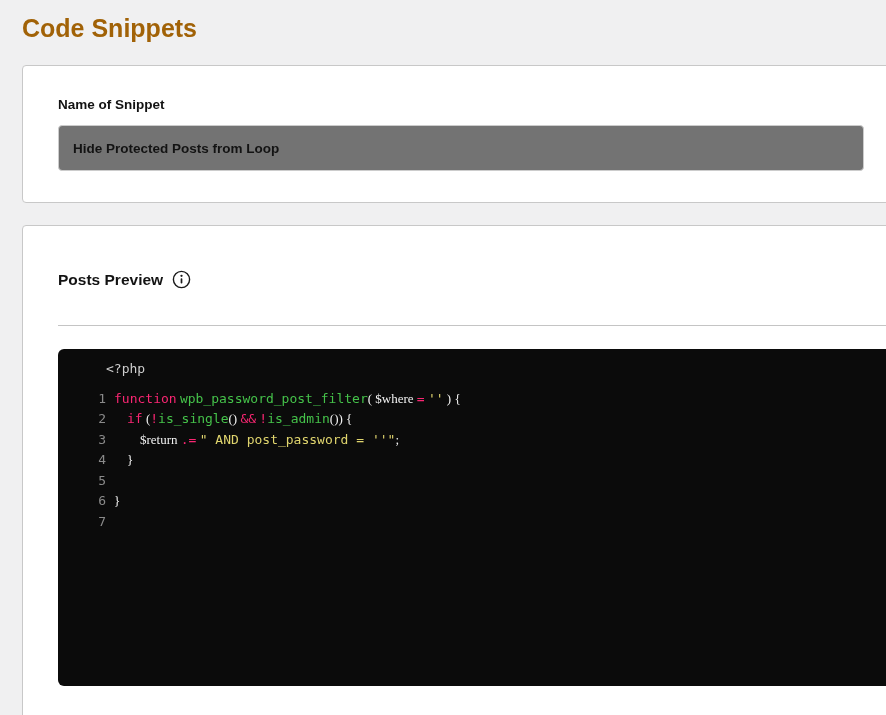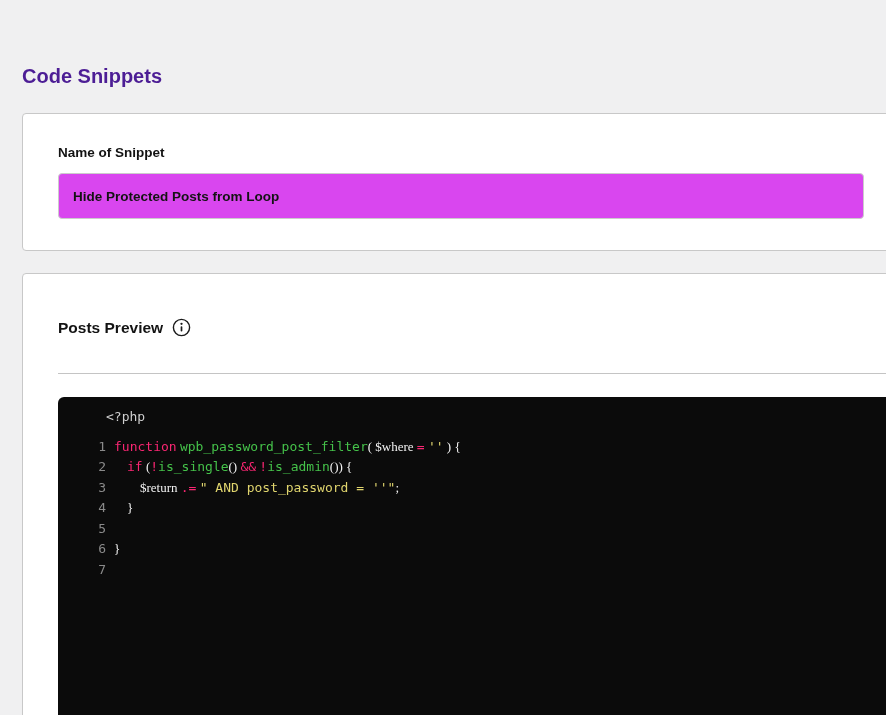--- a/index.html
+++ b/index.html
@@ -4,25 +4,24 @@
 <style>
   * { margin: 0; padding: 0; box-sizing: border-box; }
   html, body {
     width: 886px; height: 715px;
     overflow: hidden;
     background: var(--page-bg, #f0f0f1);
     font-family: "Liberation Sans", sans-serif;
   }
   .page-title {
     padding: 15px 0 0 22px;
-    font-size: 20px;
+    font-size: 25px;
     font-weight: 700;
     line-height: 26px;
-    color: #4c1d95;
-    margin-top: 48px;
+    color: #a16207;
   }
   .card {
     background: #ffffff;
     border: 1px solid var(--card-border, #c8c8c8);
     border-radius: 4px;
     margin-left: 22px;
     margin-right: -14px; 
   }
   .card-name {
     margin-top: 24px;
@@ -40,21 +39,21 @@
     width: calc(100% - 35px);
     height: 46px;
     border: 1px solid #cccccc;
     border-radius: 4px;
     padding: 0 0 0 14px;
     font-family: "Liberation Sans", sans-serif;
     font-size: 13.5px;
     font-weight: 600;
     color: #131313;
     outline: none;
-    background: #d946ef;
+    background: #737373;
   }
   .card-preview {
     margin-top: 22px;
     height: 545px;
     padding-top: 44px;
   }
   .preview-heading {
     margin-left: 35px;
     display: flex;
     align-items: center;

